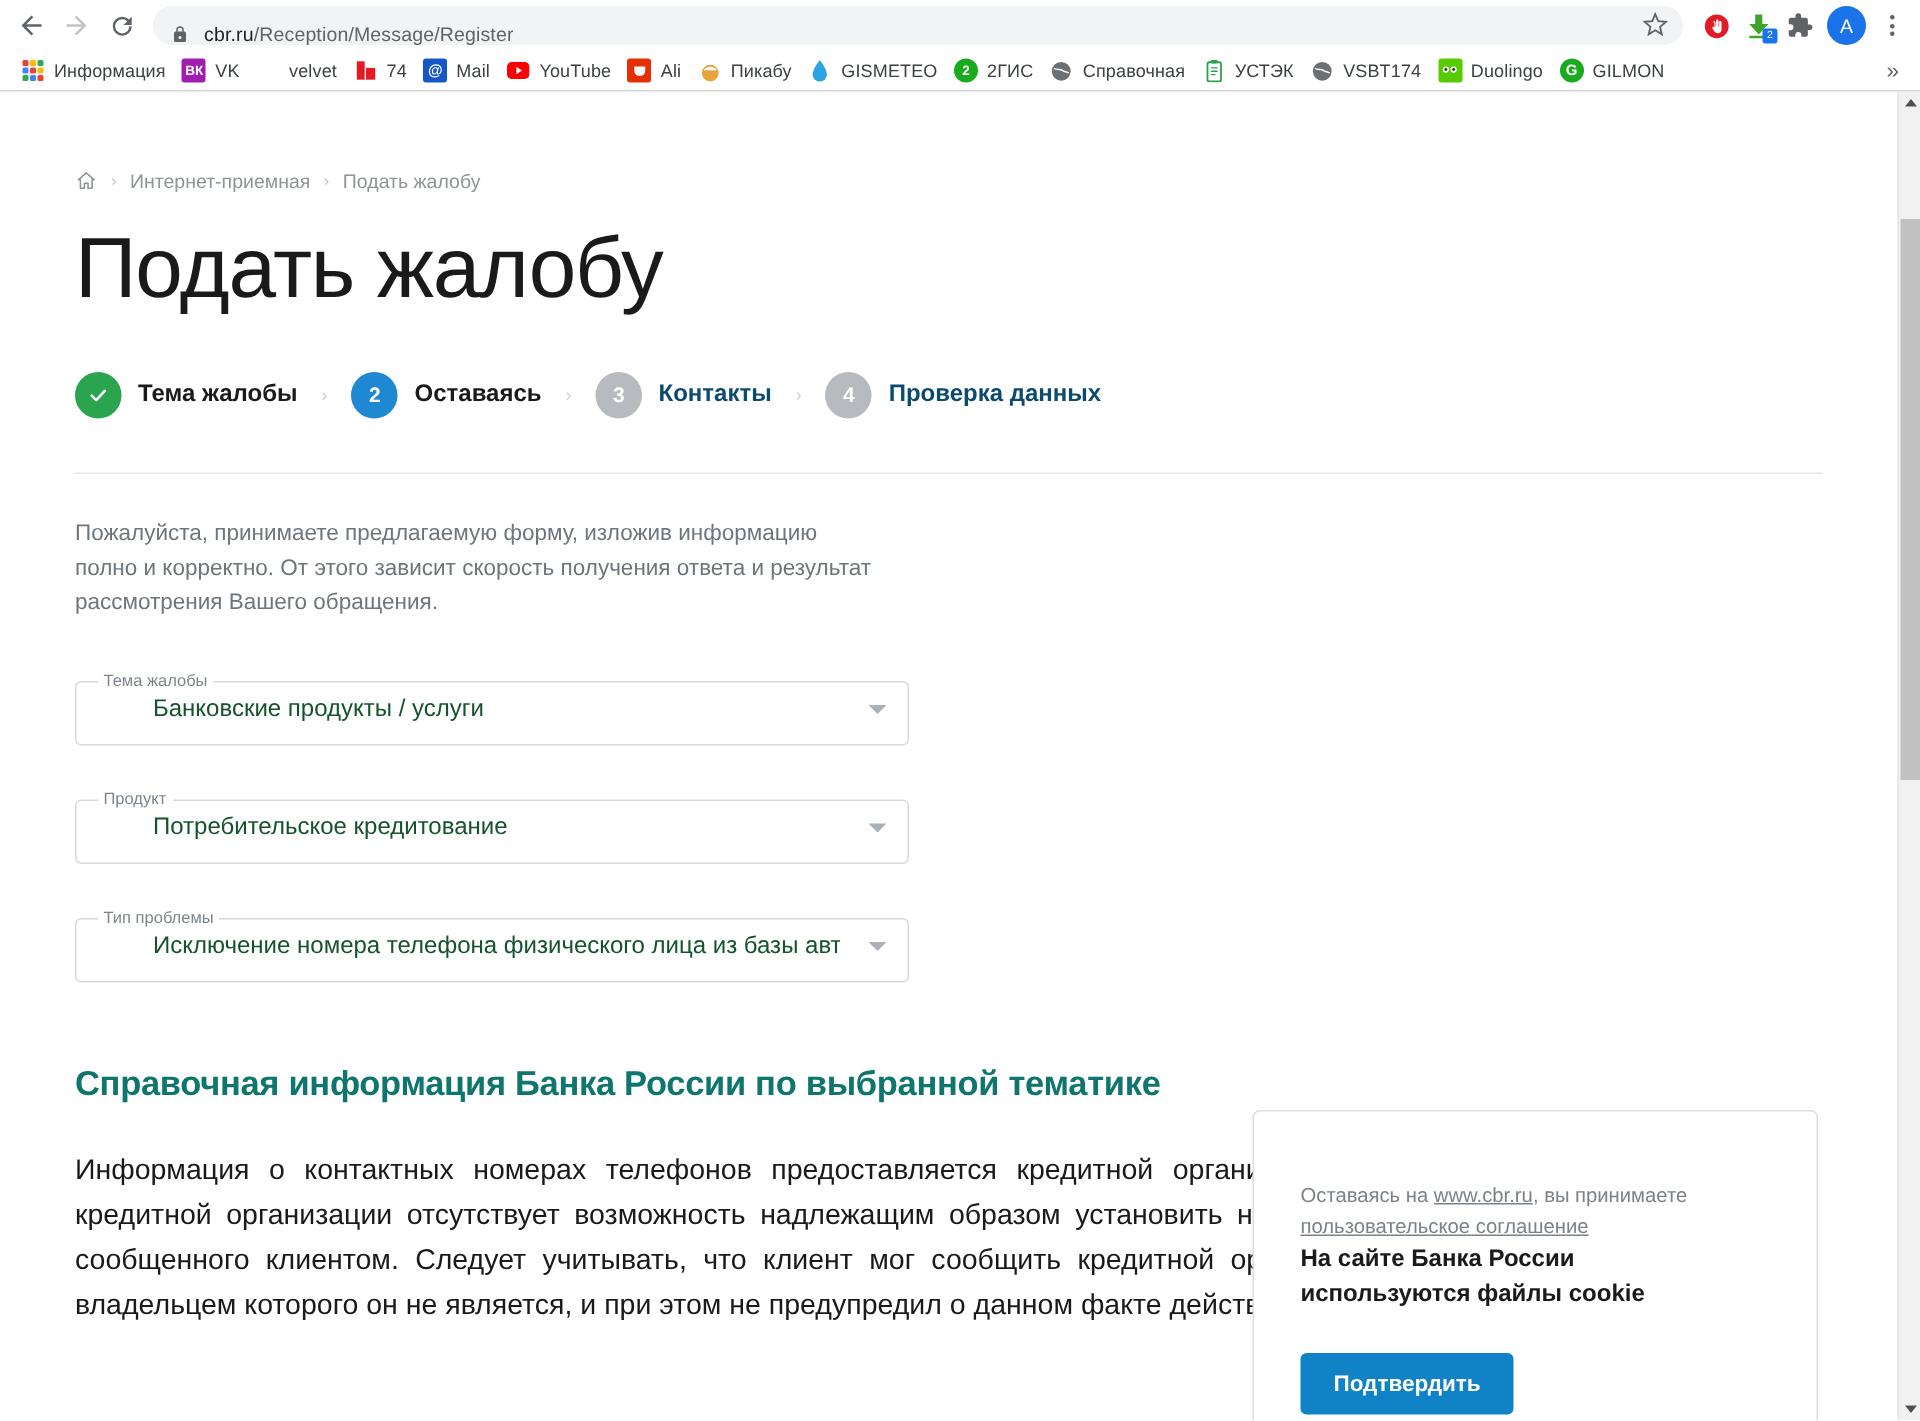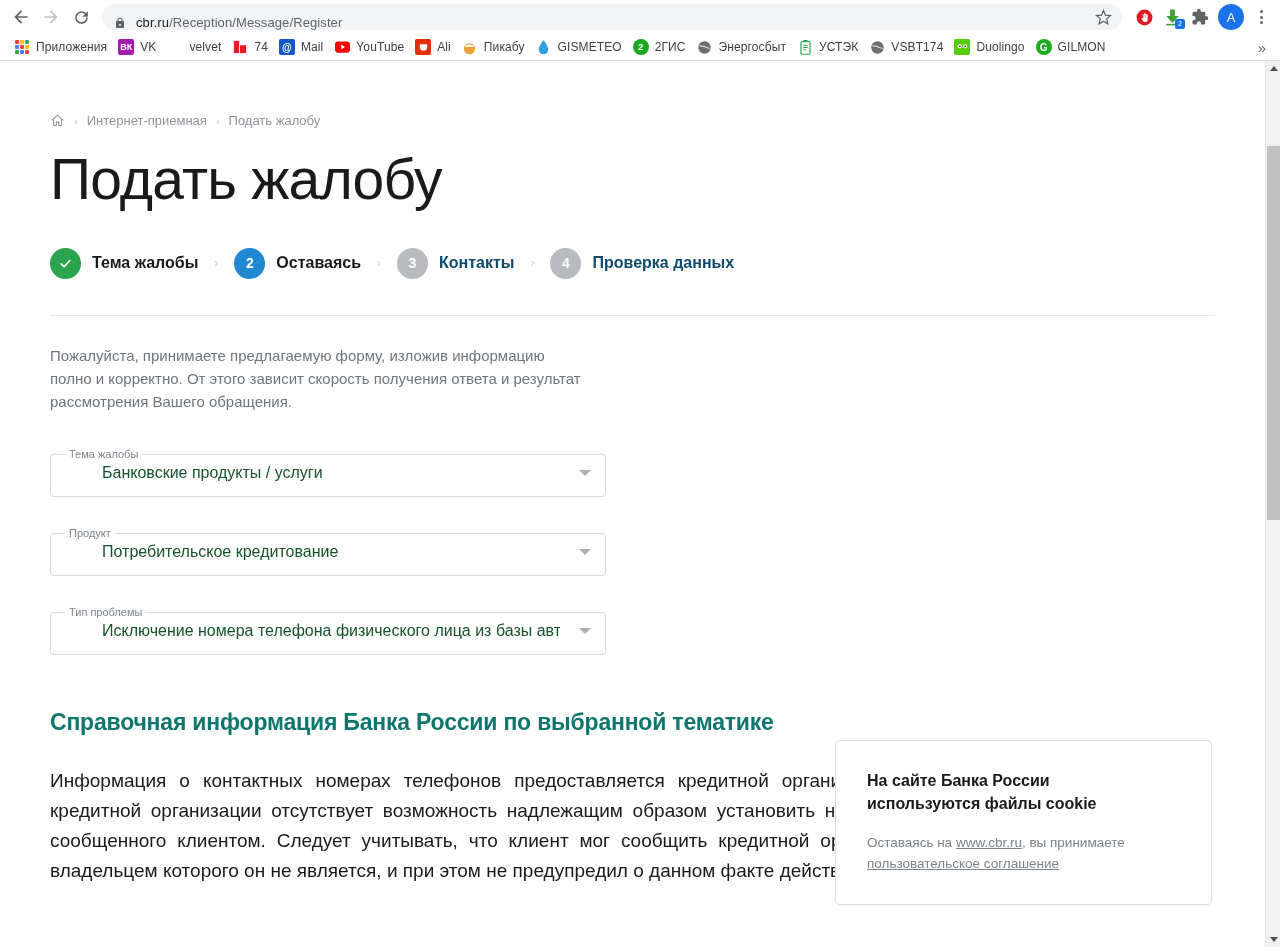--- a/index.html
+++ b/index.html
@@ -444,21 +444,21 @@
             <i style="background:#fbbc05"></i>
             <i style="background:#34a853"></i>
           <i style="background:#4285f4"></i>
             <i style="background:#ea4335"></i>
             <i style="background:#fbbc05"></i>
           <i style="background:#34a853"></i>
             <i style="background:#4285f4"></i>
             <i style="background:#ea4335"></i>
         </span>
       </span>
-      <span class="bm-label">Приложения</span>
+      <span class="bm-label">Информация</span>
     </div>
 
     <div class="bm">
       <span class="bm-ico" style="background:#a21caf;font-size:9px">ВК</span>
       <span class="bm-label">VK</span>
     </div>
 
     <div class="bm">
       <span class="bm-ico">
         <svg width="14" height="14" viewBox="0 0 24 24">
@@ -527,21 +527,21 @@
       <span class="bm-label">2ГИС</span>
     </div>
 
     <div class="bm">
       <span class="bm-ico" style="background:transparent">
         <svg width="15" height="15" viewBox="0 0 24 24">
             <circle cx="12" cy="12" r="10" fill="#6b7075"></circle>
             <path d="M4 9c4 2 7 0 9 2s5 1 7 3" stroke="#fff" stroke-width="1.6" fill="none"></path>
           </svg>
       </span>
-      <span class="bm-label">Энергосбыт</span>
+      <span class="bm-label">Справочная</span>
     </div>
 
     <div class="bm">
       <span class="bm-ico" style="background:transparent">
         <svg width="11" height="15" viewBox="0 0 14 20">
             <rect x="1" y="2" width="12" height="17" rx="1.5" fill="#fff" stroke="#2aa44f" stroke-width="1.6"></rect>
             <rect x="4" y="0" width="6" height="3" rx="1" fill="#2aa44f"></rect>
             <path d="M4 7h6M4 10h6M4 13h4" stroke="#2aa44f" stroke-width="1.3"></path>
           </svg>
       </span>
@@ -663,25 +663,26 @@
 
       <div id="article">
         <h2 id="article-heading">Справочная информация Банка России по выбранной тематике</h2>
         <p id="article-body">Информация о контактных номерах телефонов предоставляется кредитной организации самими клиентами. При этом у кредитной организации отсутствует возможность надлежащим образом установить настоящего владельца номера телефона, сообщенного клиентом. Следует учитывать, что клиент мог сообщить кредитной организации какой-либо номер телефона, владельцем которого он не является, и при этом не предупредил о данном факте действительного владельца номера телефона.</p>
       </div>
 
     </div>
   </div>
 
   <div id="cookie-banner">
+    <div id="cookie-text">
+      <span>Оставаясь на </span><a href="#">www.cbr.ru</a><span>, вы принимаете </span><a href="#">пользовательское соглашение</a>
+    </div>
     <div id="cookie-title">На сайте Банка России
 используются файлы cookie</div>
-    <div id="cookie-text">
-      <span>Оставаясь на </span><a href="#">www.cbr.ru</a><span>, вы принимаете </span><a href="#">пользовательское соглашение</a>
-    </div>
+    <button id="cookie-accept">Подтвердить</button>
   </div>
 
   <div id="scrollbar">
     <div class="sb-arrow up">
         <i></i>
       </div>
     <div id="sb-thumb"></div>
     <div class="sb-arrow down">
         <i></i>
       </div>

